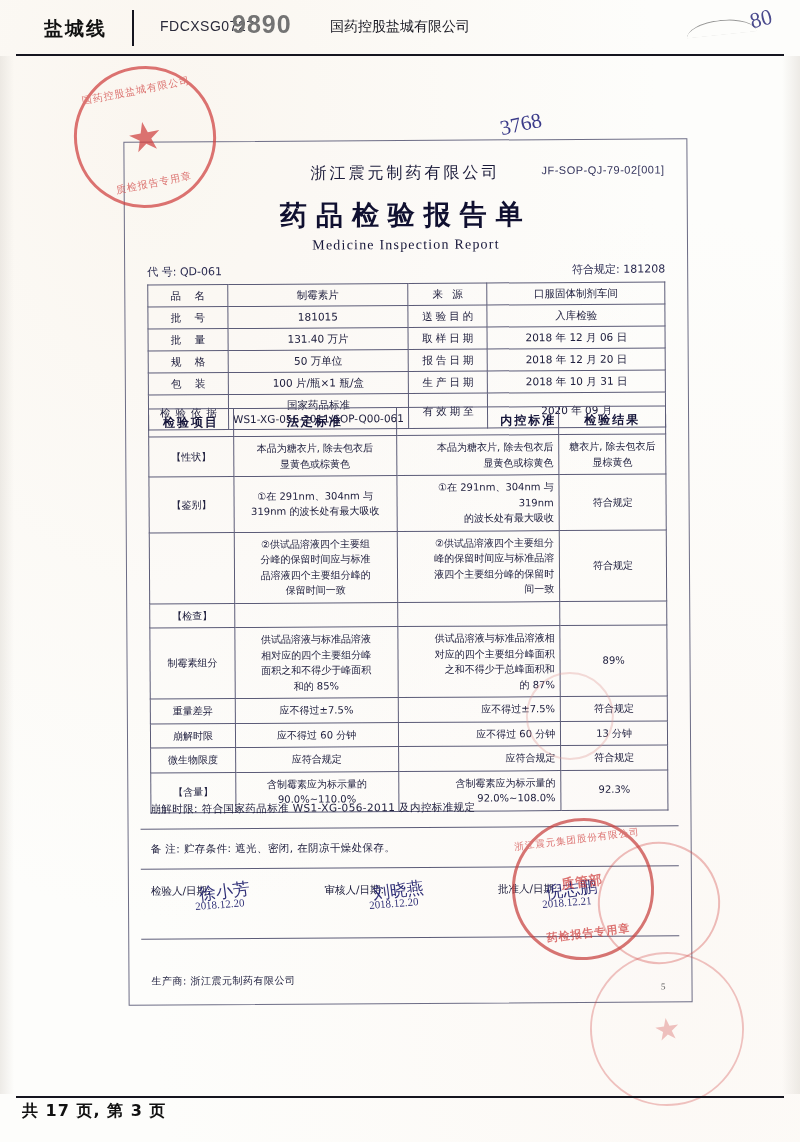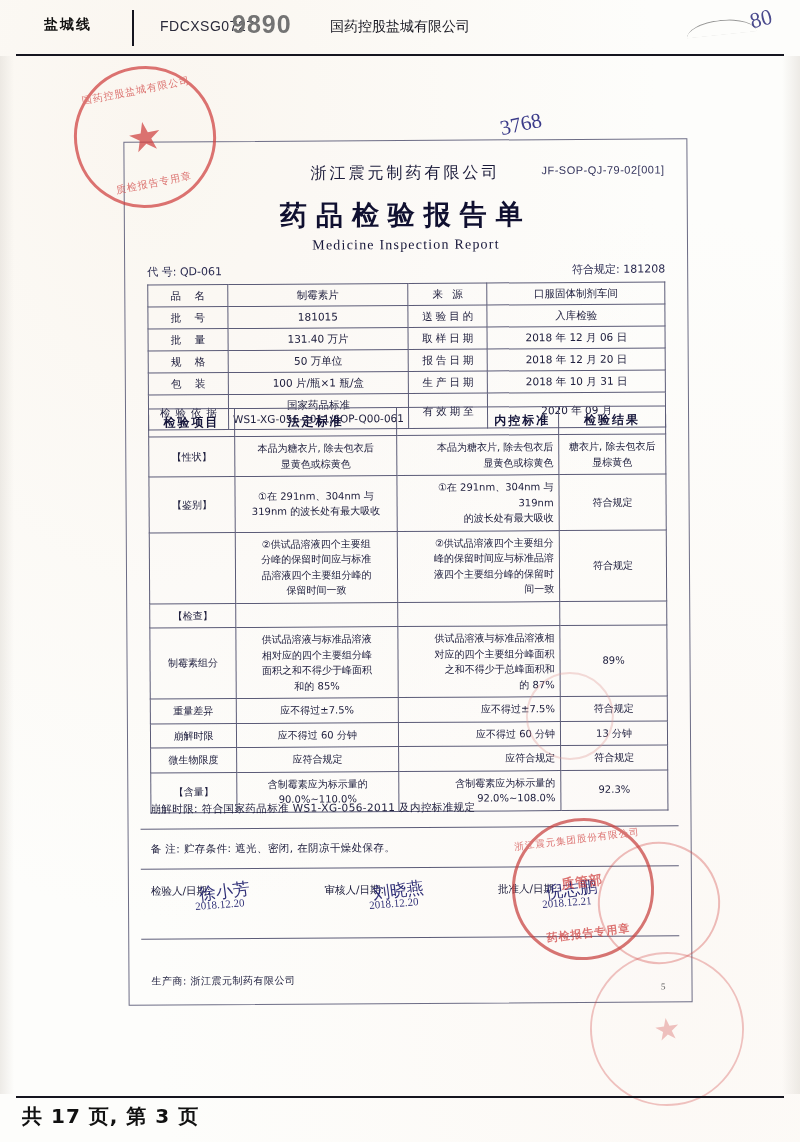--- a/index.html
+++ b/index.html
@@ -39,21 +39,21 @@
   }
   .top-rule {
     position: absolute;
     left: 16px; right: 16px; top: 54px;
     height: 2px;
     background: #15151f;
   }
   .line-label {
     position: absolute;
     left: 44px; top: 16px;
-    font-size: 14px;
+    font-size: 19px;
     font-weight: bold;
     letter-spacing: 2px;
     font-family: "DejaVu Sans", sans-serif;
     color: #111;
   }
   .line-label-box {
     position: absolute;
     left: 36px; top: 10px;
     width: 96px; height: 36px;
     border-right: 2px solid #15151f;
@@ -103,22 +103,22 @@
 
   
   .bottom-rule {
     position: absolute;
     left: 16px; right: 16px; bottom: 44px;
     height: 2px;
     background: #15151f;
   }
   .footer-text {
     position: absolute;
-    left: 22px; bottom: 12px;
-    font-size: 20px;
+    left: 22px; bottom: 20px;
+    font-size: 16px;
     font-weight: bold;
     font-family: "DejaVu Sans", sans-serif;
     color: #111;
     letter-spacing: 1px;
   }
 
   
   .report {
     position: absolute;
     left: 126px;
@@ -215,21 +215,21 @@
   table.insp {
     left: 22px;
     top: 266px;
     width: 518px;
   }
   table.insp th {
     border: 1px solid #5c5c78;
     font-size: 12px;
     font-weight: bold;
     color: #15153a;
-    padding: 5px 8px;
+    padding: 5px 2px;
     letter-spacing: 2px;
   }
   table.insp td {
     border: 1px solid #5c5c78;
     font-size: 10px;
     color: #20203f;
     padding: 4px 5px;
     line-height: 1.55;
     vertical-align: middle;
   }

